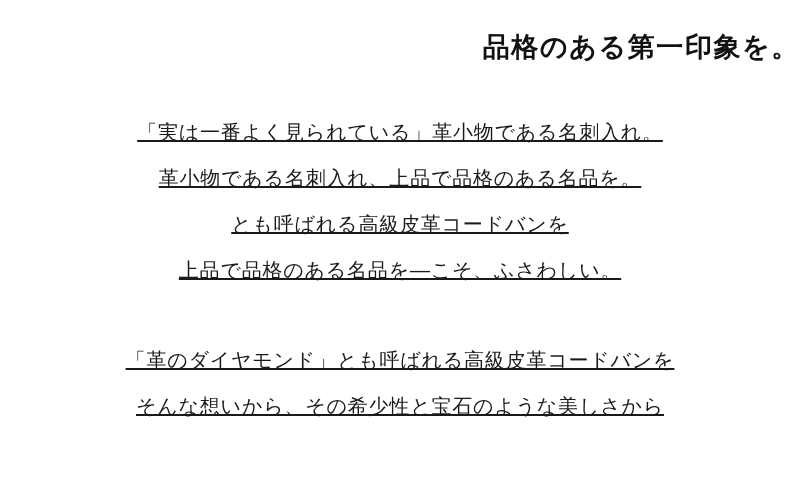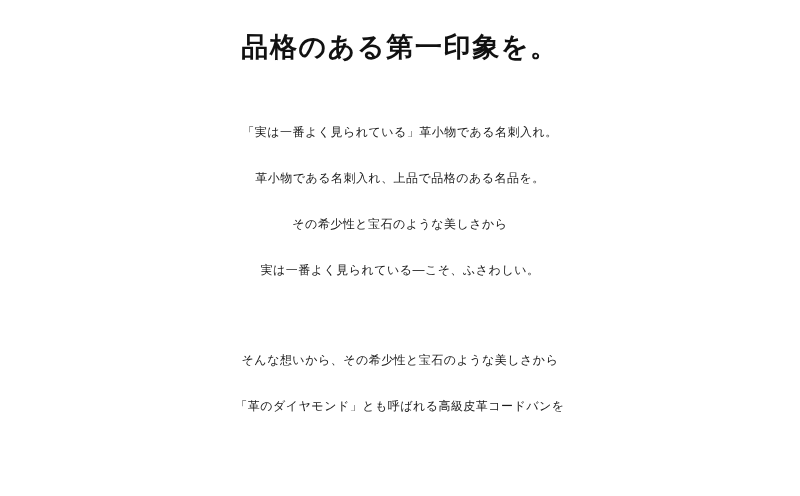--- a/index.html
+++ b/index.html
@@ -13,21 +13,21 @@
     font-family: "DejaVu Serif", "Liberation Serif", serif;
     color: #1a1a1a;
     overflow: hidden;
   }
   .page {
     width: 800px;
     height: 496px;
     box-sizing: border-box;
     display: flex;
     flex-direction: column;
-    align-items: center;
+    align-items: flex-end;
     padding-top: 28px;
   }
   .headline {
     font-size: 27px;
     font-weight: 700;
     letter-spacing: 0.06em;
     line-height: 1.4;
     text-align: center;
     color: #111111;
     margin: 0;
@@ -36,39 +36,40 @@
     width: 100%;
     text-align: center;
   }
   .block-primary {
     margin-top: 43px;
   }
   .block-secondary {
     margin-top: 44px;
   }
   .line {
-    font-size: 12px;
+    font-size: 20px;
     line-height: 46px;
     letter-spacing: 0.04em;
     color: #1a1a1a;
     white-space: nowrap;
+    text-decoration: underline;
   }
 </style>
 </head>
 <body>
 
 <div class="page">
 
   <h1 class="headline">品格のある第一印象を。</h1>
 
   <div class="block block-primary">
     <div class="line">「実は一番よく見られている」革小物である名刺入れ。</div>
     <div class="line">革小物である名刺入れ、上品で品格のある名品を。</div>
-    <div class="line">その希少性と宝石のような美しさから</div>
-    <div class="line">実は一番よく見られている―こそ、ふさわしい。</div>
+    <div class="line">とも呼ばれる高級皮革コードバンを</div>
+    <div class="line">上品で品格のある名品を―こそ、ふさわしい。</div>
   </div>
 
   <div class="block block-secondary">
+    <div class="line">「革のダイヤモンド」とも呼ばれる高級皮革コードバンを</div>
     <div class="line">そんな想いから、その希少性と宝石のような美しさから</div>
-    <div class="line">「革のダイヤモンド」とも呼ばれる高級皮革コードバンを</div>
   </div>
 
 </div>
 
 </body></html>

